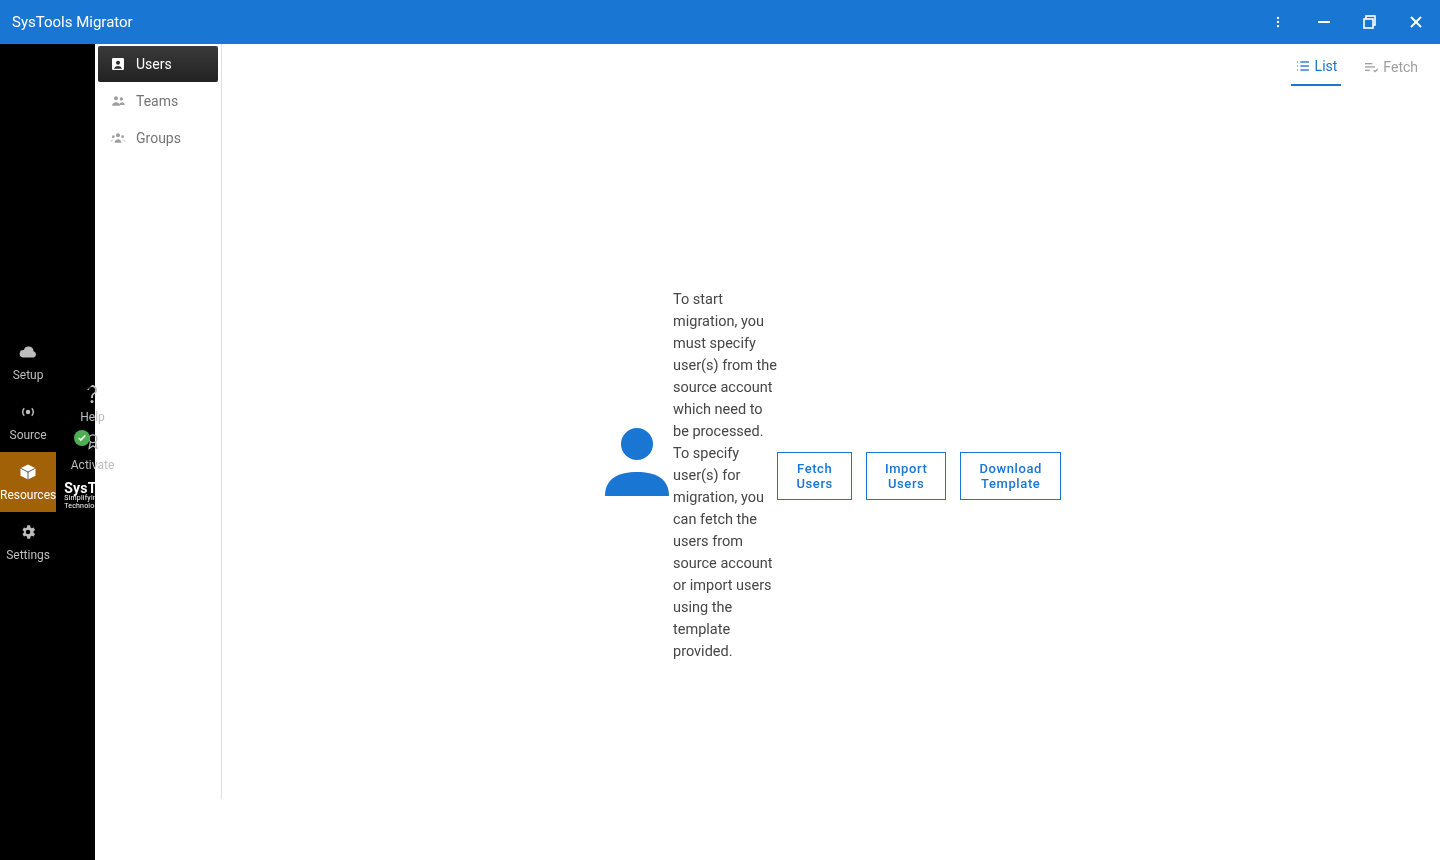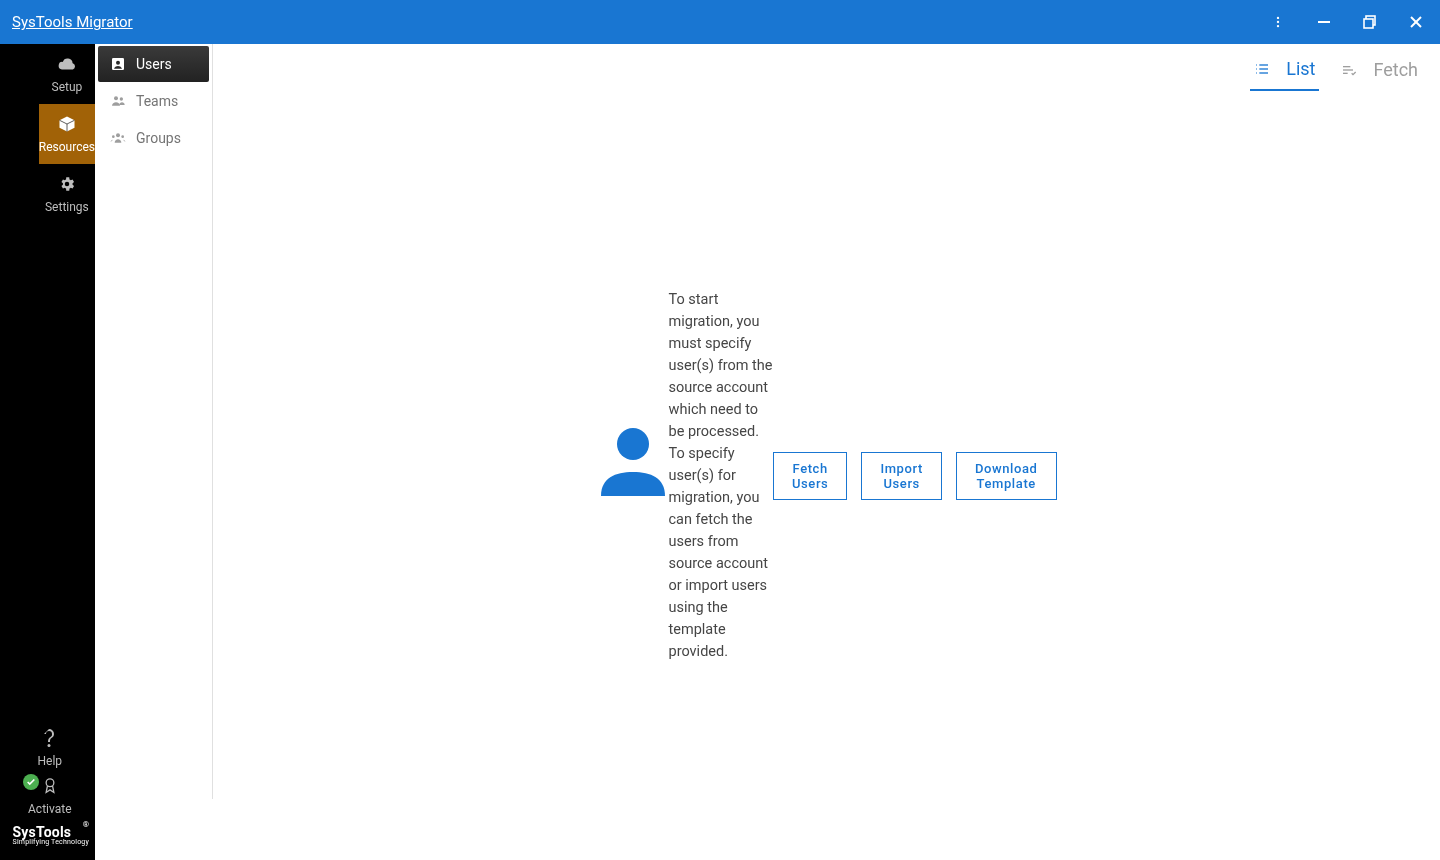--- a/index.html
+++ b/index.html
@@ -21,21 +21,20 @@
       height: 44px;
       display: flex;
       align-items: center;
       justify-content: space-between;
       color: #fff;
       padding: 0 10px 0 12px;
     }
     .titlebar-title {
       font-size: 15px;
       font-weight: 400;
-      text-decoration: underline;
     }
     .titlebar-controls {
       display: flex;
       align-items: center;
       gap: 18px;
     }
     .tb-icon {
       width: 28px;
       height: 28px;
       display: flex;
@@ -46,22 +45,22 @@
     .content-row {
       flex: 1;
       display: flex;
       min-height: 0;
     }
     .navbar {
       width: 95px;
       background: #000;
       color: #bdbdbd;
       display: flex;
-      flex-direction: column;
-      align-items: flex-end;
+      flex-direction: row;
+      align-items: center;
     }
     .nav-main {
       flex: 1;
       display: flex;
       flex-direction: column;
     }
     .nav-item, .nav-bottom-item {
       display: flex;
       flex-direction: column;
       align-items: center;
@@ -118,21 +117,21 @@
       letter-spacing: 0.2px;
       margin-top: -2px;
     }
     .logo-reg {
       position: absolute;
       top: 0px;
       right: 6px;
       font-size: 8px;
     }
     .subnav {
-      width: 118px;
+      width: 127px;
       background: #fff;
       border-right: 1px solid #e0e0e0;
       display: flex;
       flex-direction: column;
       padding-top: 2px;
       height: 755px;
     }
     .subnav-item {
       display: flex;
       align-items: center;
@@ -165,22 +164,22 @@
       position: absolute;
       top: 8px;
       right: 18px;
       display: flex;
       gap: 18px;
       align-items: center;
     }
     .view-tab {
       display: flex;
       align-items: center;
-      gap: 16px;
-      font-size: 18px;
+      gap: 4px;
+      font-size: 14px;
       cursor: pointer;
       padding: 6px 4px 10px 4px;
       color: #9e9e9e;
     }
     .view-tab.active {
       color: #1976d2;
       border-bottom: 2px solid #1976d2;
     }
     .view-tab-icon {
       width: 16px;
@@ -259,20 +258,29 @@
 <div class="content-row">
   <div class="navbar">
     <div class="nav-main">
       <div class="nav-item">
         <span class="nav-icon">
           <svg width="20" height="14" viewBox="0 0 24 16" fill="#bdbdbd">
               <path d="M19 7h-.3A6 6 0 0 0 7 5.5 4.5 4.5 0 0 0 6 14.5h13a4 4 0 0 0 0-7.5z"></path>
             </svg>
         </span>
         <span>Setup</span>
+      </div>
+      <div class="nav-item">
+        <span class="nav-icon">
+          <svg width="18" height="18" viewBox="0 0 24 24" fill="none" stroke="#bdbdbd" stroke-width="2">
+              <circle cx="12" cy="12" r="2" fill="#bdbdbd"></circle>
+              <path d="M7 7a7 7 0 0 0 0 10M17 7a7 7 0 0 1 0 10"></path>
+            </svg>
+        </span>
+        <span>Source</span>
       </div>
       <div class="nav-item active">
         <span class="nav-icon">
           <svg width="18" height="18" viewBox="0 0 24 24" fill="#fff">
               <path d="M12 2 2 7v10l10 5 10-5V7z"></path>
               <path d="M2 7l10 5 10-5M12 12v10" stroke="#2a2a2a" stroke-width="1" fill="none"></path>
             </svg>
         </span>
         <span>Resources</span>
       </div>

